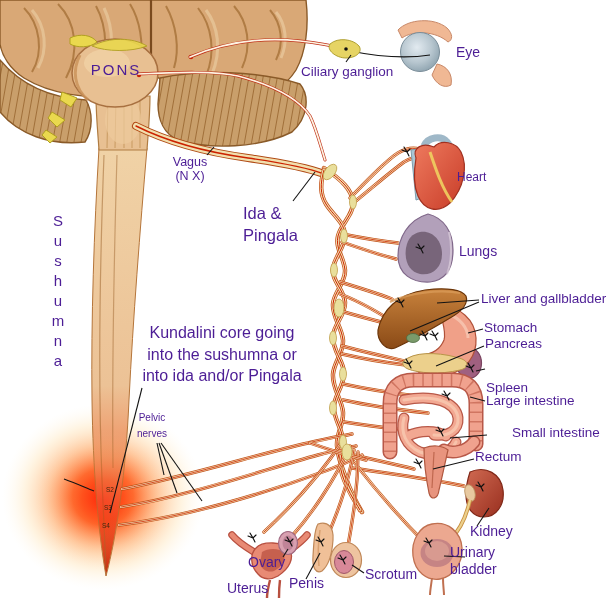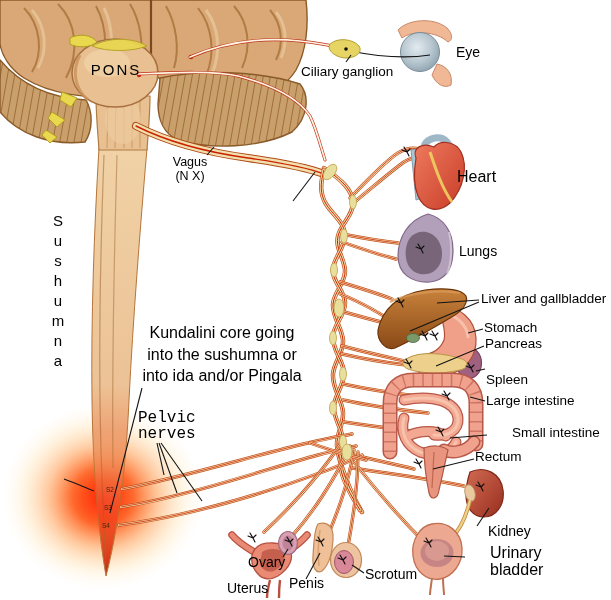--- a/index.html
+++ b/index.html
@@ -1,19 +1,19 @@
 <!DOCTYPE html>
 <html><head>
 <meta charset="utf-8">
 <style>
   html,body{margin:0;padding:0;background:#fff;}
   #stage{position:relative;width:611px;height:600px;background:#ffffff;overflow:hidden;
          font-family:"Liberation Sans", sans-serif;}
   #art{position:absolute;left:0;top:0;}
-  .lbl{position:absolute;color:#000000;font-size:13.5px;line-height:16px;
+  .lbl{position:absolute;color:#4c1d95;font-size:13.5px;line-height:16px;
        white-space:pre-line;z-index:5;}
   .ctr{text-align:center;}
   
   path.nerve,path.nerve-i,path.nerve-c{fill:none;stroke-linecap:round;stroke-linejoin:round;}
   .nerve-o{stroke:#c25018;stroke-width:4.4;}
   .nerve-i{stroke:#f4e2b6;stroke-width:2.9;}
   .nerve-c{stroke:#cc2200;stroke-width:1;}
   .vg.nerve-o{stroke:#b04a14;stroke-width:8;}
   .vg.nerve-i{stroke:#f2dfae;stroke-width:6;}
   .vg.nerve-c{stroke-width:1.4;}
@@ -427,42 +427,44 @@
     <path class="ptr" d="M306,579 L320,553"></path>
     <path class="ptr" d="M283,557 L288,549"></path>
   </g>
 </svg>
 
   <div class="lbl ctr" style="left:86px;top:62px;width:60px;font-size:15px;letter-spacing:2px;">PONS</div>
   <div class="lbl" style="left:301px;top:64px;text-align:right;">Ciliary ganglion</div>
   <div class="lbl" style="left:456px;top:44px;font-size:14px;">Eye</div>
   <div class="lbl ctr" style="left:166px;top:155px;width:48px;font-size:12.5px;line-height:14px;">Vagus
 (N X)</div>
+  <div class="lbl" style="left:243px;top:202px;font-size:16.5px;line-height:22px;">Ida &amp;
+Pingala</div>
   <div class="lbl ctr" style="left:48px;top:211px;width:20px;font-size:15px;line-height:20px;">S
 u
 s
 h
 u
 m
 n
 a</div>
   <div class="lbl ctr" style="left:134px;top:322px;width:176px;font-size:16px;line-height:21.5px;">Kundalini core going
 into the sushumna or
 into ida and/or Pingala</div>
-  <div class="lbl ctr" style="left:138px;top:410px;width:48px;font-size:16px;font-family:Liberation Mono, monospace;">Pelvic
+  <div class="lbl ctr" style="left:128px;top:410px;width:48px;font-size:10px;">Pelvic
 nerves</div>
-  <div class="lbl" style="left:457px;top:169px;font-size:16px;">Heart</div>
+  <div class="lbl" style="left:457px;top:169px;font-size:12px;">Heart</div>
   <div class="lbl" style="left:459px;top:243px;font-size:14px;">Lungs</div>
   <div class="lbl" style="left:481px;top:291px;">Liver and gallbladder</div>
   <div class="lbl" style="left:484px;top:320px;">Stomach</div>
   <div class="lbl" style="left:485px;top:336px;">Pancreas</div>
-  <div class="lbl" style="left:486px;top:372px;text-align:right;">Spleen</div>
+  <div class="lbl" style="left:486px;top:380px;text-align:right;">Spleen</div>
   <div class="lbl" style="left:486px;top:393px;">Large intestine</div>
   <div class="lbl" style="left:488px;top:425px;margin-left:24px;">Small intestine</div>
   <div class="lbl" style="left:475px;top:449px;">Rectum</div>
-  <div class="lbl" style="left:488px;top:523px;font-size:14px;">Kidney</div>
-  <div class="lbl" style="left:490px;top:544px;font-size:16px;line-height:17px;">Urinary
+  <div class="lbl" style="left:470px;top:523px;font-size:14px;">Kidney</div>
+  <div class="lbl" style="left:450px;top:544px;font-size:14px;line-height:17px;">Urinary
 bladder</div>
   <div class="lbl" style="left:365px;top:566px;font-size:14px;">Scrotum</div>
   <div class="lbl" style="left:289px;top:575px;font-size:14px;text-align:right;">Penis</div>
   <div class="lbl" style="left:248px;top:554px;font-size:14px;">Ovary</div>
   <div class="lbl" style="left:227px;top:580px;font-size:14px;">Uterus</div>
 </div>
 
 </body></html>

